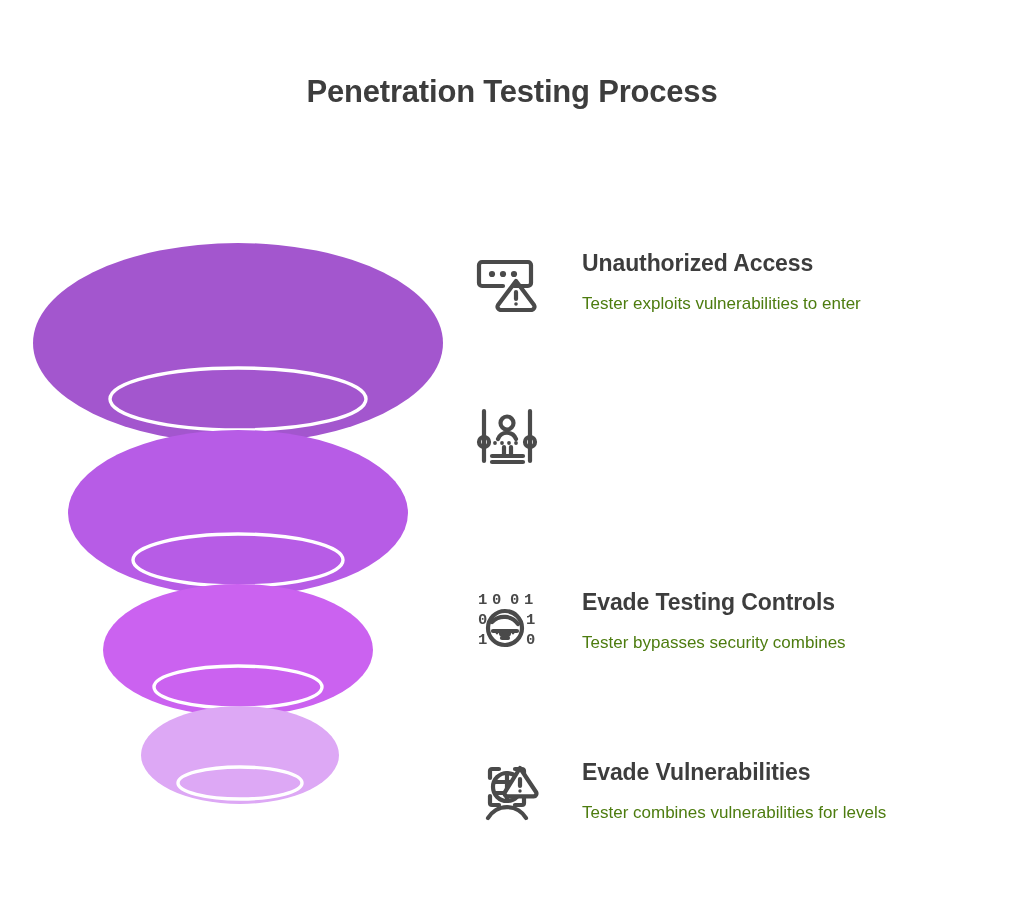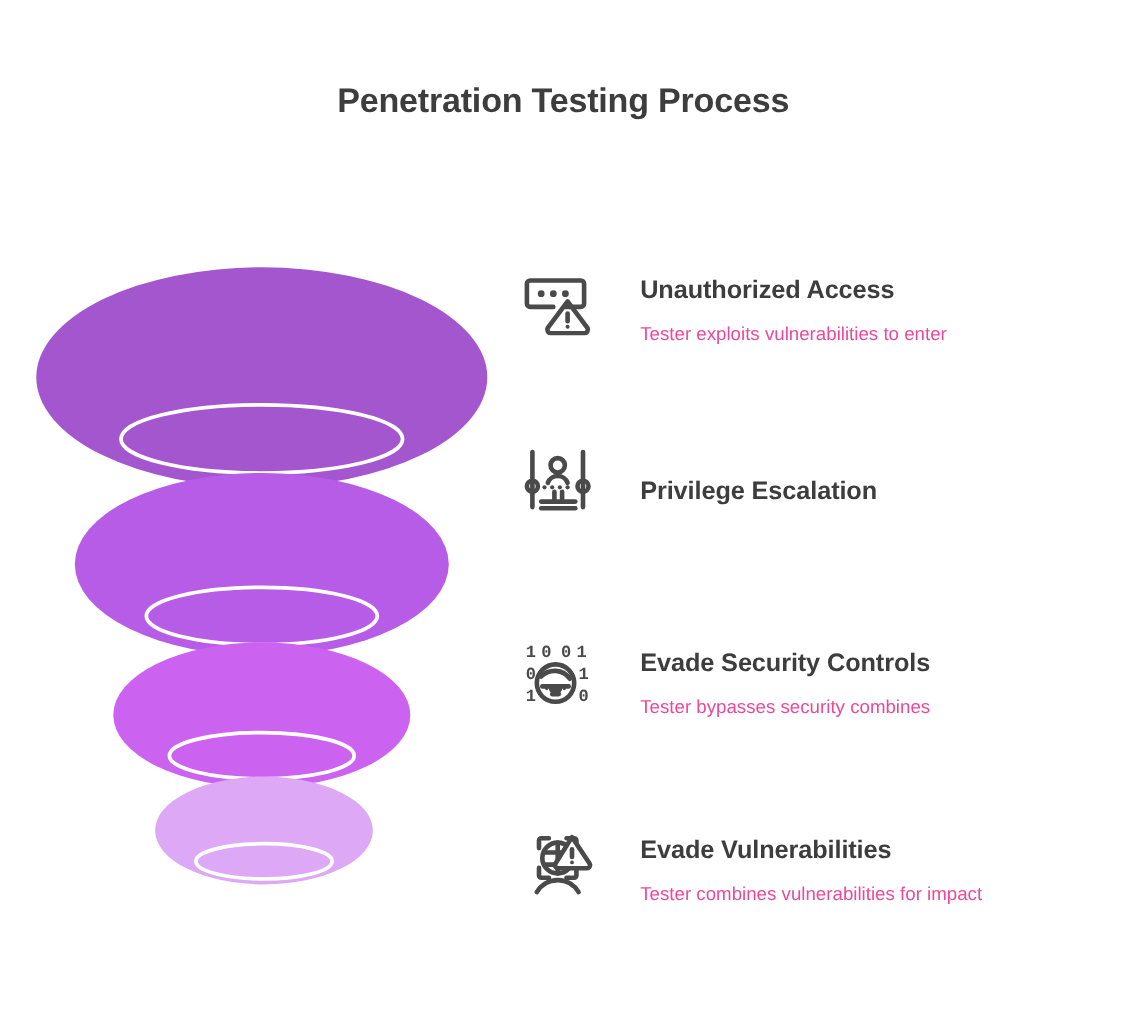--- a/index.html
+++ b/index.html
@@ -50,21 +50,21 @@
     left: 468px;
     top: 232px;
     width: 556px;
   }
 
   .step {
     position: absolute;
     left: 0;
     width: 556px;
     display: flex;
-    align-items: center;
+    align-items: flex-end;
   }
 
   .step-0 { top: 0px; }
   .step-1 { top: 170px; }
   .step-2 { top: 339px; }
   .step-3 { top: 509px; }
 
   .step-icon {
     flex: 0 0 auto;
     width: 78px;
@@ -95,21 +95,21 @@
     font-weight: bold;
     color: #3d3d3d;
     line-height: 1.15;
     letter-spacing: -0.1px;
   }
 
   .step-desc {
     margin-top: 17px;
     font-size: 17px;
     font-weight: normal;
-    color: #ec4899;
+    color: #4d7c0f;
     line-height: 1.3;
   }
 
   .bin {
     font-family: "Liberation Mono", monospace;
     font-size: 15.5px;
     font-weight: bold;
     fill: #4a4a4a;
     stroke: none;
   }
@@ -180,21 +180,20 @@
           <circle cx="28" cy="37" r="1.9" fill="#4a4a4a" stroke="none"></circle>
           <circle cx="35" cy="37" r="1.9" fill="#4a4a4a" stroke="none"></circle>
           <circle cx="42" cy="37" r="1.9" fill="#4a4a4a" stroke="none"></circle>
           <path d="M30 41 v7"></path>
           <path d="M37 41 v7"></path>
           <path d="M18 50 h31"></path>
           <path d="M18 56 h31"></path>
         </svg>
       </div>
       <div class="step-text">
-        <div class="step-heading">Privilege Escalation</div>
       </div>
     </div>
 
     <div class="step step-2">
       <div class="step-icon">
         <svg width="70" height="60" viewBox="0 0 70 60">
           <text class="bin" x="6" y="13">1</text>
           <text class="bin" x="20" y="13">0</text>
           <text class="bin" x="38" y="13">0</text>
           <text class="bin" x="52" y="13">1</text>
@@ -206,21 +205,21 @@
           <path d="M20 31 a17 17 0 0 1 26 2"></path>
           <path d="M21 40 h10 a2 2 0 0 1 2 2 a2 2 0 0 1 -4 0"></path>
           <path d="M45 40 h-10 a2 2 0 0 0 -2 2 a2 2 0 0 0 4 0"></path>
           <path d="M31 40 h4"></path>
           <path d="M30 47 h6"></path>
           <circle cx="25" cy="42" r="1.4" fill="#4a4a4a" stroke="none"></circle>
           <circle cx="41" cy="42" r="1.4" fill="#4a4a4a" stroke="none"></circle>
         </svg>
       </div>
       <div class="step-text">
-        <div class="step-heading">Evade Security Controls</div>
+        <div class="step-heading">Evade Testing Controls</div>
         <div class="step-desc">Tester bypasses security combines</div>
       </div>
     </div>
 
     <div class="step step-3">
       <div class="step-icon">
         <svg width="66" height="62" viewBox="0 0 66 62">
           <path d="M16 18 v-7 a2 2 0 0 1 2 -2 h7"></path>
           <path d="M50 36 v7 a2 2 0 0 1 -2 2 h-7"></path>
           <path d="M16 36 v7 a2 2 0 0 0 2 2 h7"></path>
@@ -230,18 +229,18 @@
           <path d="M21 22 h20"></path>
           <path d="M21 33 h24"></path>
           <path d="M46 8 L62 32 a2.8 2.8 0 0 1 -2.4 4.3 H33.4 a2.8 2.8 0 0 1 -2.4 -4.3 Z" fill="#ffffff"></path>
           <path d="M46 19 v7"></path>
           <circle cx="46" cy="31" r="1.7" fill="#4a4a4a" stroke="none"></circle>
           <path d="M14 58 a22 22 0 0 1 38 0"></path>
         </svg>
       </div>
       <div class="step-text">
         <div class="step-heading">Evade Vulnerabilities</div>
-        <div class="step-desc">Tester combines vulnerabilities for impact</div>
+        <div class="step-desc">Tester combines vulnerabilities for levels</div>
       </div>
     </div>
 
   </div>
 </div>
 
 </body></html>

